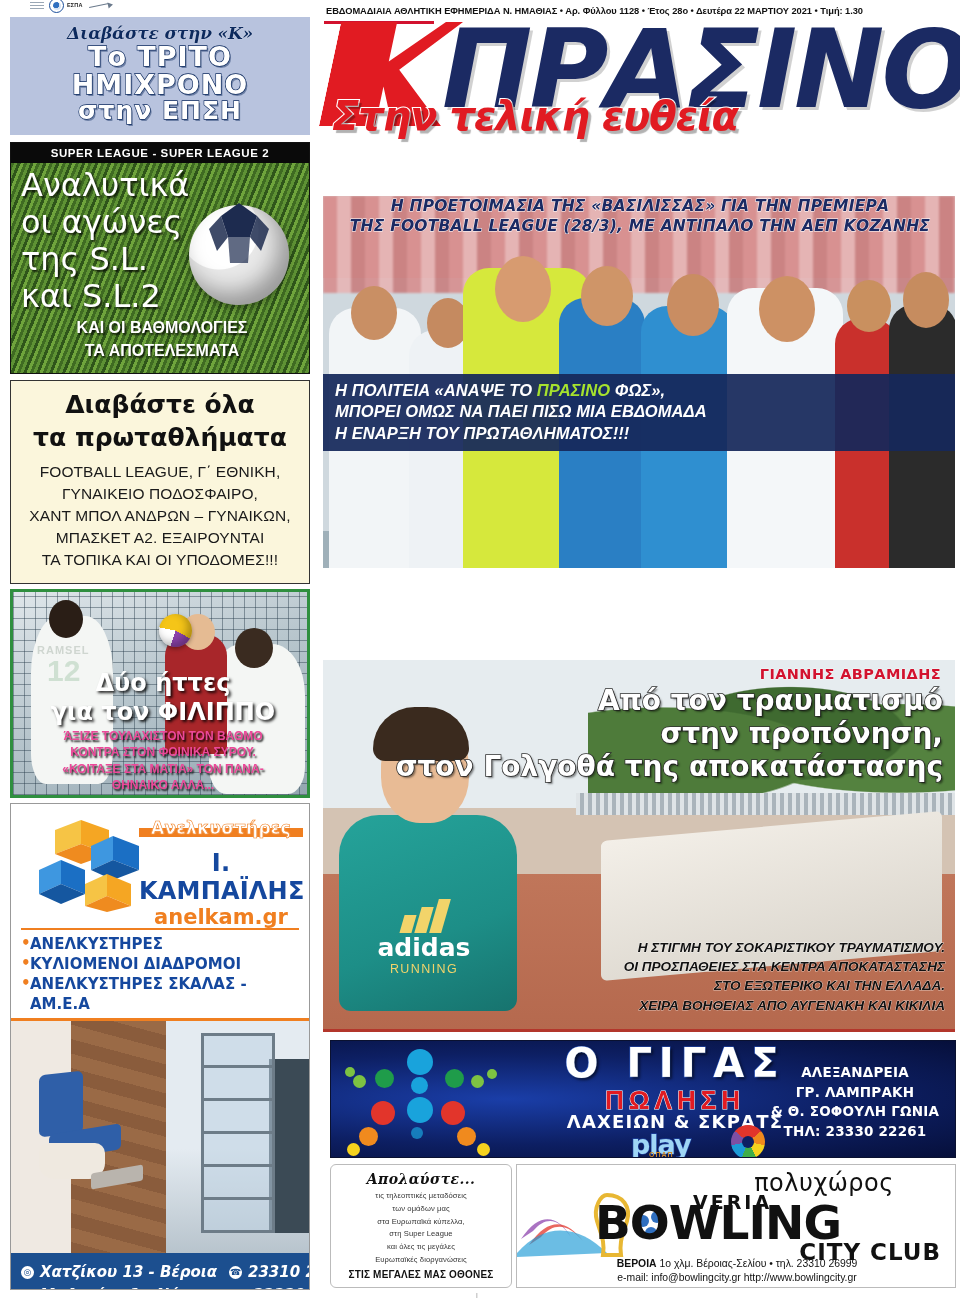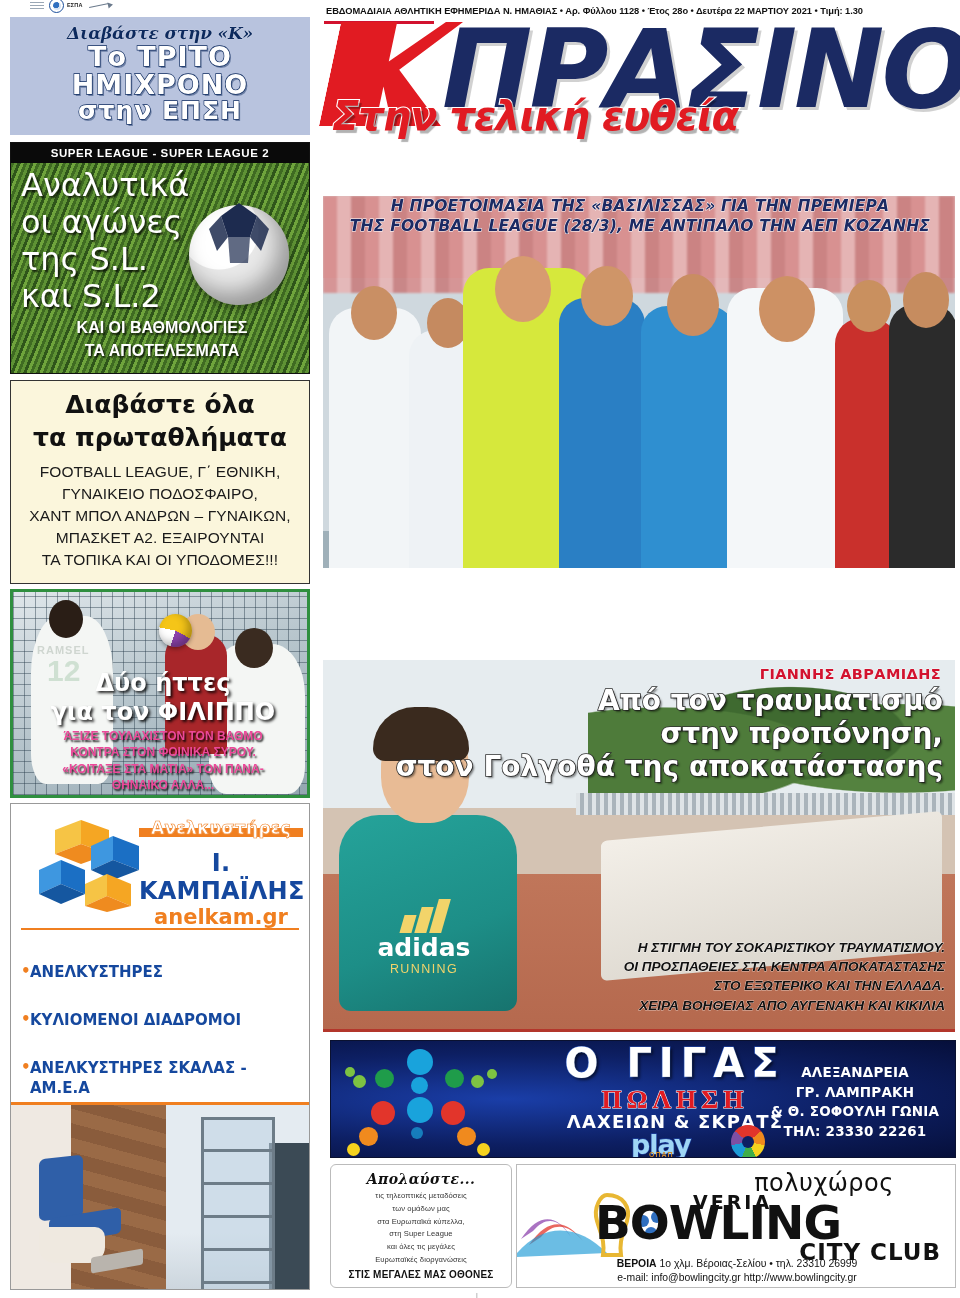--- a/index.html
+++ b/index.html
@@ -194,21 +194,21 @@
     font-size:24px; color:#15489e; letter-spacing:.2px; margin-top:5px;
   }
   .el-site{
     text-align:center; font-family:"DejaVu Sans", sans-serif; font-weight:700;
     font-size:21px; color:#f07f20; margin-top:0px;
   }
   .el-rule{ height:2px; background:#f07f20; margin:4px 10px 0 10px; }
   .el-list{ padding:4px 0 4px 10px; }
   .el-list li{
     list-style:none; font-family:"DejaVu Sans", sans-serif; font-weight:700;
-    font-size:15px; color:#15489e; line-height:1.34; position:relative; padding-left:9px;margin-top:28px;
+    font-size:15px; color:#15489e; line-height:1.34; position:relative; padding-left:9px;
   }
   .el-list li::before{
     content:"\2022"; position:absolute; left:0; top:-1px; color:#f07f20; font-size:15px;
   }
   .el-rule2{ height:3px; background:#f07f20; }
   .elev-photo{
     position:relative; height:232px; overflow:hidden;
     background: linear-gradient(90deg,#efe6dc 0 48%, #c9d6e0 48% 100%);
   }
   .stair-left{
@@ -427,21 +427,21 @@
   .dots i{ position:absolute; border-radius:50%; display:block; }
   .gig-title{
     position:absolute; left:176px; top:2px; width:336px; text-align:center;
     font-family:"DejaVu Sans", sans-serif; font-weight:700; font-size:40px; line-height:1.02;
     color:#fff; letter-spacing:7px;
     -webkit-text-stroke:1.2px #2c59c4; paint-order: stroke fill;
     text-shadow: 2px 2px 3px rgba(0,0,0,.6);
   }
   .gig-red{
     position:absolute; left:176px; top:44px; width:336px; text-align:center;
-    font-family:Liberation Serif, serif; font-weight:700; font-size:26px;
+    font-family:Liberation Sans, sans-serif; font-weight:700; font-size:26px;
     color:#e11b22; letter-spacing:5px;
     -webkit-text-stroke:1px #fff; paint-order: stroke fill;
   }
   .gig-white{
     position:absolute; left:176px; top:70px; width:336px; text-align:center;
     font-family:"DejaVu Sans", sans-serif; font-weight:700; font-size:18px;
     color:#fff; letter-spacing:1.2px;
   }
   .play-logo{
     position:absolute; left:300px; top:88px;
@@ -704,20 +704,27 @@
       <div class="head" style="left:524px;top:84px;width:44px;height:52px;background:#c9905f;"></div>
       <div class="ply" style="left:566px;width:68px;height:264px;background:#2b2b2b;"></div>
       <div class="head" style="left:580px;top:76px;width:46px;height:56px;background:#c68c5f;"></div>
     </div>
 
     <div class="head-sub">
       <div>Η ΠΡΟΕΤΟΙΜΑΣΙΑ ΤΗΣ «ΒΑΣΙΛΙΣΣΑΣ» ΓΙΑ ΤΗΝ ΠΡΕΜΙΕΡΑ</div>
       <div>ΤΗΣ FOOTBALL LEAGUE (28/3), ΜΕ ΑΝΤΙΠΑΛΟ ΤΗΝ ΑΕΠ ΚΟΖΑΝΗΣ</div>
     </div>
 
+    <div class="mp-caption">
+      <div class="cap-blue">
+        <div><span>Η ΠΟΛΙΤΕΙΑ «ΑΝΑΨΕ ΤΟ </span><span class="hl">ΠΡΑΣΙΝΟ</span><span> ΦΩΣ»,</span></div>
+        <div>ΜΠΟΡΕΙ ΟΜΩΣ ΝΑ ΠΑΕΙ ΠΙΣΩ ΜΙΑ ΕΒΔΟΜΑΔΑ</div>
+        <div>Η ΕΝΑΡΞΗ ΤΟΥ ΠΡΩΤΑΘΛΗΜΑΤΟΣ!!!</div>
+      </div>
+    </div>
 
     <div class="avra">
       <div class="avra-bg"></div>
       <div class="avra-trees"></div>
       <div class="avra-fence"></div>
       <div class="avra-track"></div>
       <div class="avra-tent"></div>
       <div class="runner">
         <div class="run-shirt"></div>
         <div class="run-head"></div>

